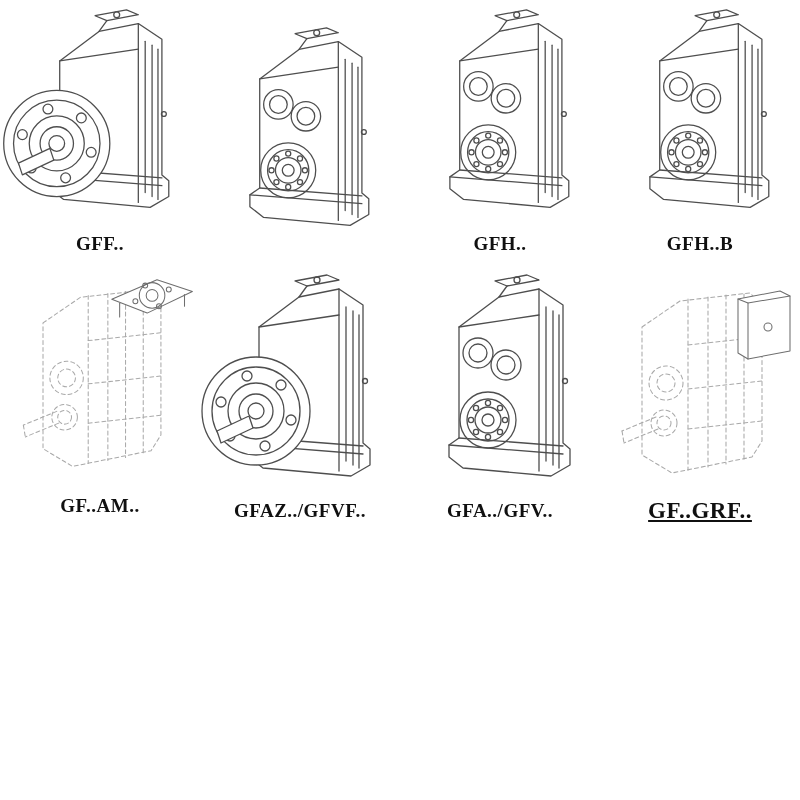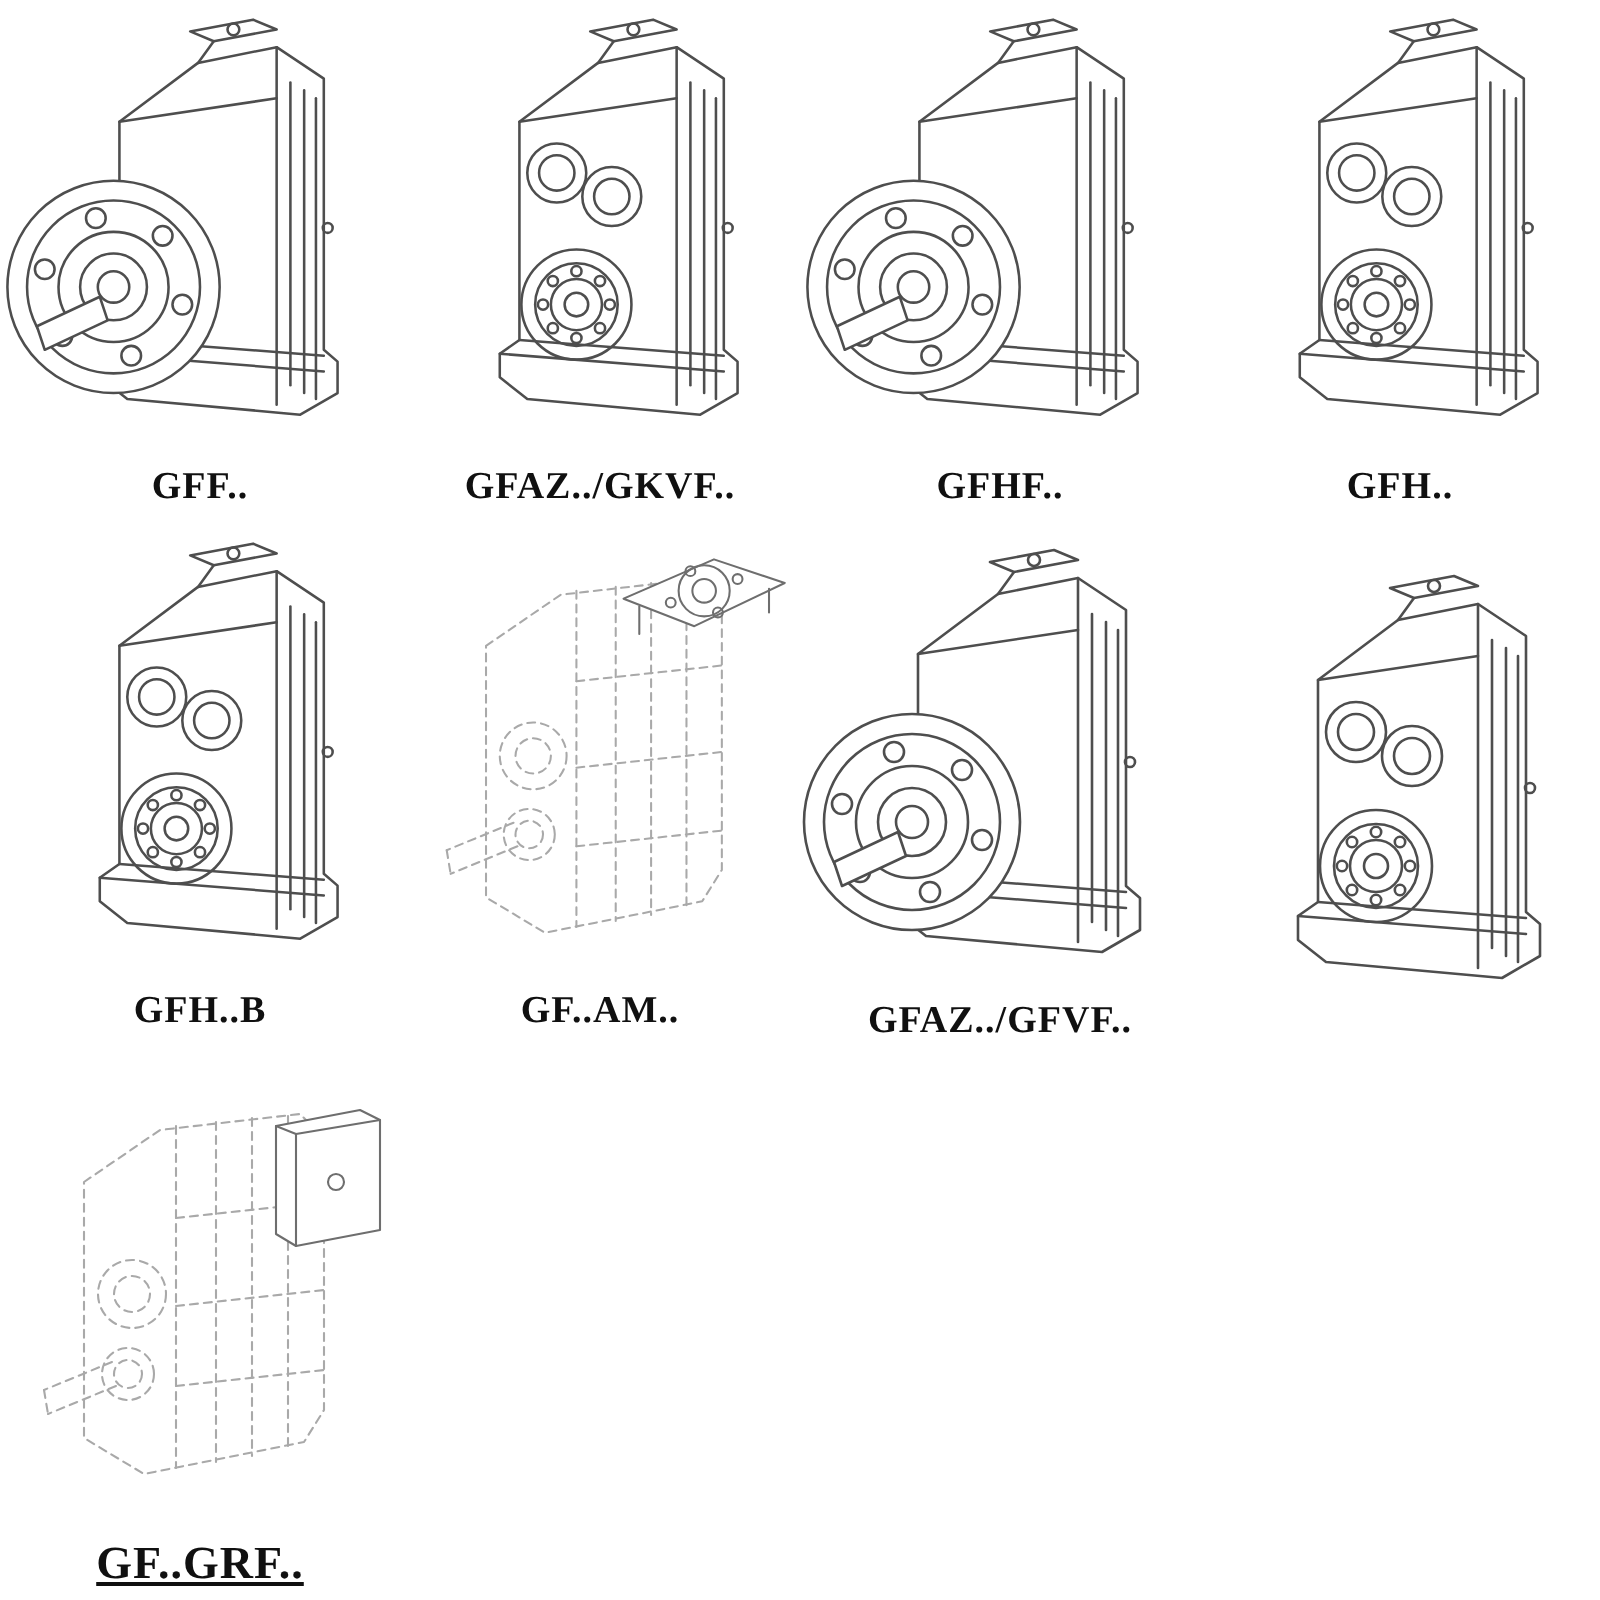--- a/index.html
+++ b/index.html
@@ -178,33 +178,23 @@
     <div class="label">GFF..</div>
   </div>
 
   <div class="cell">
     <div class="drawing-wrap">
       <svg class="drawing" width="200" height="226" viewBox="0 0 200 230">
         <use href="#g-housing"></use>
         <use href="#g-bores"></use>
       </svg>
     </div>
-    <div class="label">GFAZ../GKVF..</div>
-  </div>
-
-
-  <div class="cell">
-    <div class="drawing-wrap">
-      <svg class="drawing" width="200" height="226" viewBox="0 0 200 230">
-        <use href="#g-housing"></use>
-        <use href="#g-flange"></use>
-      </svg>
-    </div>
-    <div class="label">GFHF..</div>
-  </div>
+  </div>
+
+
 
   <div class="cell">
     <div class="drawing-wrap">
       <svg class="drawing" width="200" height="226" viewBox="0 0 200 230">
         <use href="#g-housing"></use>
         <use href="#g-bores"></use>
       </svg>
     </div>
     <div class="label">GFH..</div>
   </div>
@@ -240,20 +230,21 @@
     <div class="label">GFAZ../GFVF..</div>
   </div>
 
   <div class="cell">
     <div class="drawing-wrap">
       <svg class="drawing" width="200" height="236" viewBox="0 0 200 230">
         <use href="#g-housing"></use>
         <use href="#g-bores"></use>
       </svg>
     </div>
+    <div class="label">GFA../GFV..</div>
   </div>
 
   <div class="cell">
     <div class="drawing-wrap">
       <svg class="drawing dashed" width="200" height="236" viewBox="0 0 200 230">
         <use href="#g-housing-d"></use>
         <use href="#g-cover-box" class="solidpart"></use>
       </svg>
     </div>
     <div class="label lg">GF..GRF..</div>

